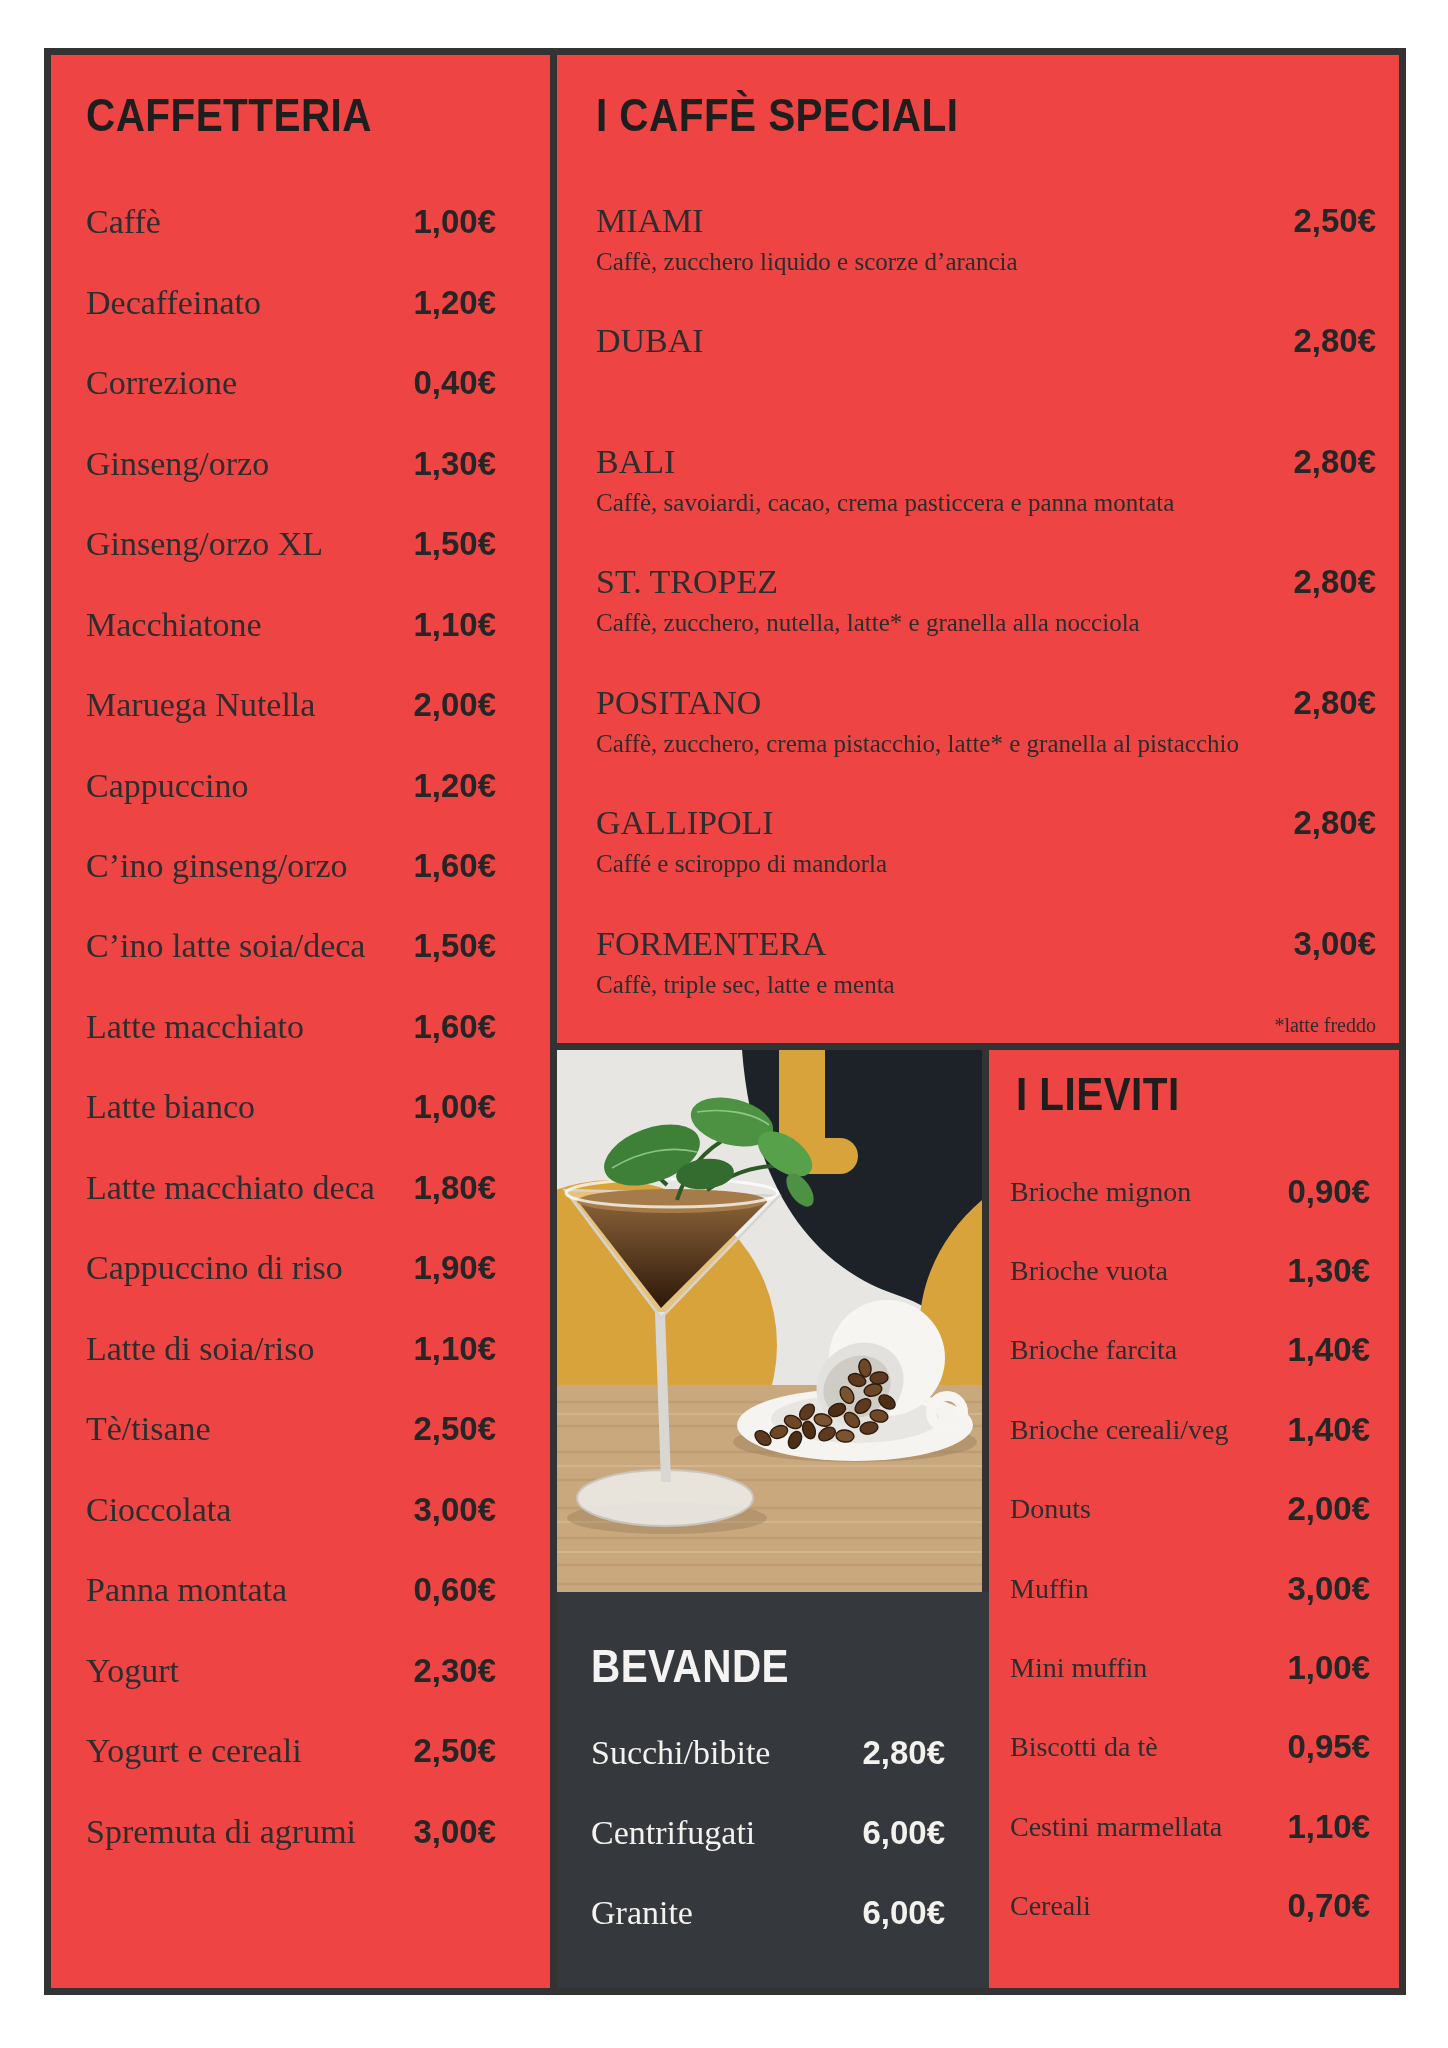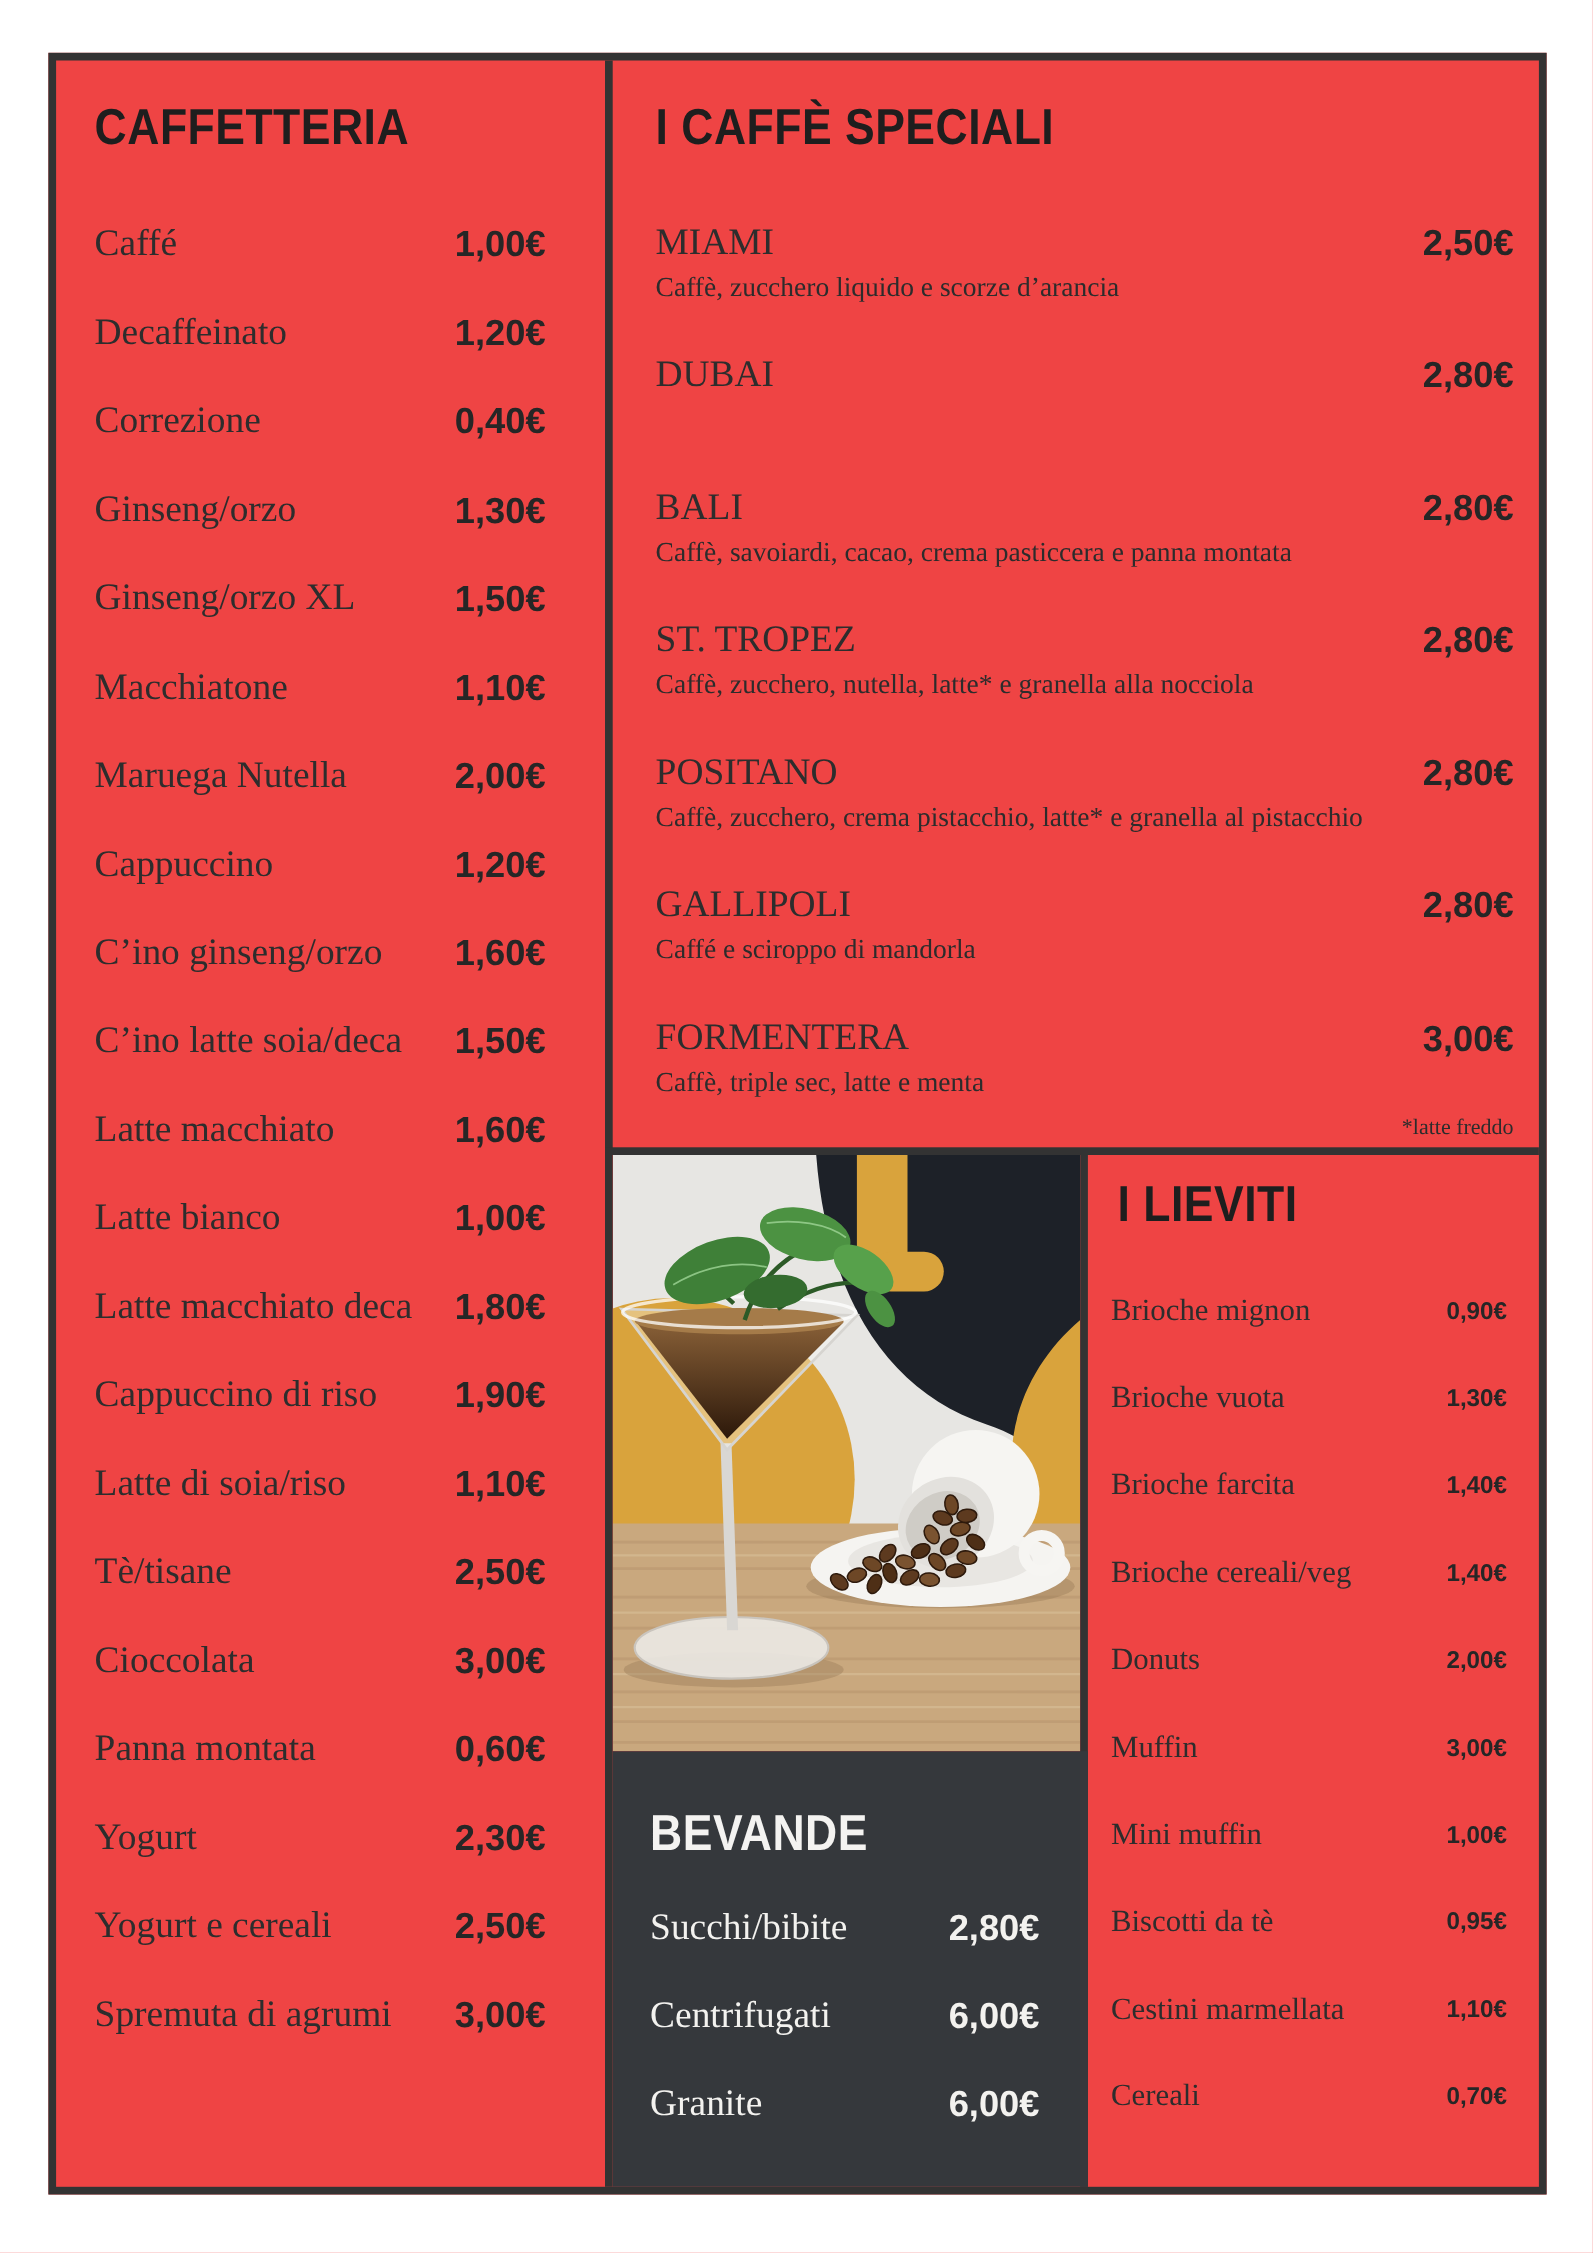--- a/index.html
+++ b/index.html
@@ -38,42 +38,42 @@
   .sprice{font:700 33px "Liberation Sans",sans-serif;color:#262626;white-space:nowrap;}
   .sdesc{height:36px;display:flex;align-items:center;font:400 25px "Liberation Serif",serif;color:#2c2c2c;white-space:nowrap;}
   #speciali-footnote{
     position:absolute;right:23px;top:959px;height:28px;
     font:400 20px "Liberation Serif",serif;color:#2c2c2c;
   }
 
   #lieviti-list{left:959px;top:1097px;width:360px;}
   #lieviti-list .mrow{height:79.4px;}
   #lieviti-list .mname{font-size:28px;}
-  #lieviti-list .mprice{font-size:22px;}
+  #lieviti-list .mprice{font-size:33px;}
 
   #photo-cell{position:absolute;left:506px;top:995px;width:425px;height:542px;overflow:hidden;}
   #bevande-panel{position:absolute;left:506px;top:1537px;width:432px;height:396px;background:#35383c;}
   #bevande-list{left:34px;top:121px;width:354px;position:absolute;}
   #bevande-list .mrow{height:80px;}
   #bevande-list .mname{color:#f3f2ef;}
   #bevande-list .mprice{color:#f3f2ef;}
   #bevande-title{left:34px;top:37px;}
 </style>
 </head>
 <body>
 
 <div class="frame">
 
   <div class="h" style="left:35px;top:37px;">CAFFETTERIA</div>
   <div class="h" style="left:545px;top:37px;">I CAFFÈ SPECIALI</div>
 
   <div class="mlist" id="caffetteria-list">
 
       <div class="mrow">
-        <span class="mname">Caffé</span>
+        <span class="mname">Caffè</span>
         <span class="mprice">1,00€</span>
       </div>
 
       <div class="mrow">
         <span class="mname">Decaffeinato</span>
         <span class="mprice">1,20€</span>
       </div>
 
       <div class="mrow">
         <span class="mname">Correzione</span>

